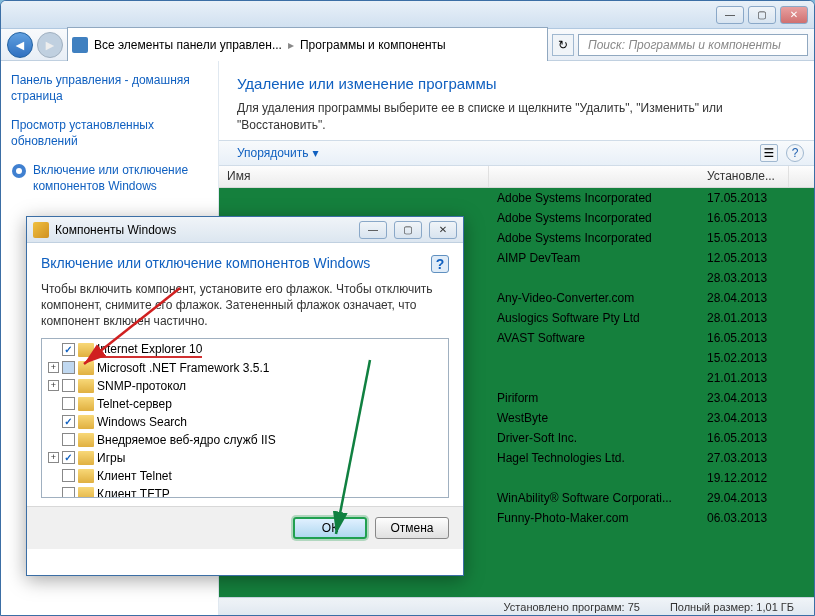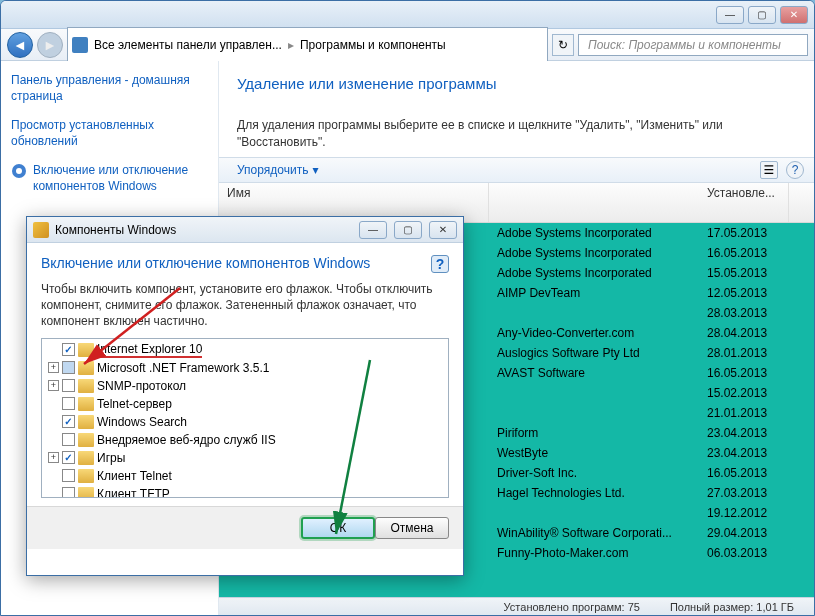--- a/index.html
+++ b/index.html
@@ -84,45 +84,45 @@
   background: #fff;
   border-right: 1px solid #e0e8f0;
   padding: 12px 10px;
 }
 .sidebar-link { color:#1060c0; cursor:pointer; margin-bottom:14px; line-height:1.3; display:flex; gap:6px;}
 .sidebar-link .gear {width:16px;height:16px;flex-shrink:0;}
 .main {
   flex:1; display:flex; flex-direction:column; overflow:hidden;
 }
 .main-header { padding: 14px 18px 6px; }
-.main-title { color:#1060c0; font-size:15px; margin-bottom:25px;}
+.main-title { color:#1060c0; font-size:15px; margin-bottom:8px;}
 .main-desc { color:#333; line-height:1.4; }
 .toolbar {
   height:24px;
   background: linear-gradient(180deg,#f8fafc,#e8f0f8);
   border-top:1px solid #d0dce8;
   border-bottom:1px solid #d0dce8;
   display:flex; align-items:center;
   padding:12px 10px;
   justify-content:space-between;
   gap:7px;
 }
 .tool-left { display:flex; align-items:center; gap:4px;}
 .tool-btn { padding:3px 8px; cursor:pointer; color:#1060c0; display:flex; align-items:center; gap:4px;}
 .tool-right { display:flex; gap:8px; align-items:center;}
 .view-icon,.help-icon { width:18px;height:18px; border:1px solid #a0b8d0; background:#f0f4f8; cursor:pointer; border-radius:2px; display:flex;align-items:center;justify-content:center;}
 .col-headers {
-  height:40px;
+  height:22px;
   background: linear-gradient(180deg,#fdfdfd,#ececec);
   border-bottom:1px solid #d8d8d8;
   display:flex;
 }
 .col-h { padding:3px 8px; border-right:1px solid #e0e0e0; color:#333;}
 .col-name{width:270px;} .col-pub{width:210px;margin-top:42px;} .col-inst{width:90px;}
-.list-area { flex:1; overflow:auto; background:#14b8a6;}
+.list-area { flex:1; overflow:auto; background:#15803d;}
 .row { display:flex; height:20px; align-items:center;}
 .row .c1{width:270px;padding-left:8px;} .row .c2{width:210px;padding-left:8px;} .row .c3{width:90px;padding-left:8px;}
 .statusbar {
   height:18px;
   background: linear-gradient(180deg,#f0f4f8,#e0e8f0);
   border-top:1px solid #c8d4e0;
   display:flex; align-items:center; justify-content:flex-end;
   padding:0 20px; gap:30px;
   font-size:11px; color:#333;
 }
@@ -161,21 +161,21 @@
 .expander{width:11px;height:11px;border:1px solid #888;background:#fff;display:flex;align-items:center;justify-content:center;font-size:9px;line-height:1;color:#333;flex-shrink:0;}
 .expander.empty{border:none;background:none;}
 .chk{width:13px;height:13px;border:1px solid #888;background:#fff;flex-shrink:0;display:flex;align-items:center;justify-content:center;}
 .chk.checked::after{content:"✓";font-size:10px;color:#1060c0;font-weight:bold;}
 .chk.partial{background:#c0d8f0;}
 .folder{width:16px;height:14px;background:linear-gradient(180deg,#f8d878,#e0b040);border-radius:1px;flex-shrink:0;}
 .tree-label{white-space:nowrap;}
 .hl{border-bottom:2px solid #d03030;}
 .dlg-footer{
   padding:10px 14px;
-  display:flex; justify-content:flex-end; 
+  display:flex; justify-content:flex-end; gap:8px;
   background:#f0f0f0;
   border-top:1px solid #d8d8d8;
 }
 .btn{
   min-width:74px; height:22px;
   background:linear-gradient(180deg,#fdfdfd,#e0e0e0);
   border:1px solid #888;
   border-radius:3px;
   cursor:pointer;
   display:flex;align-items:center;justify-content:center;

